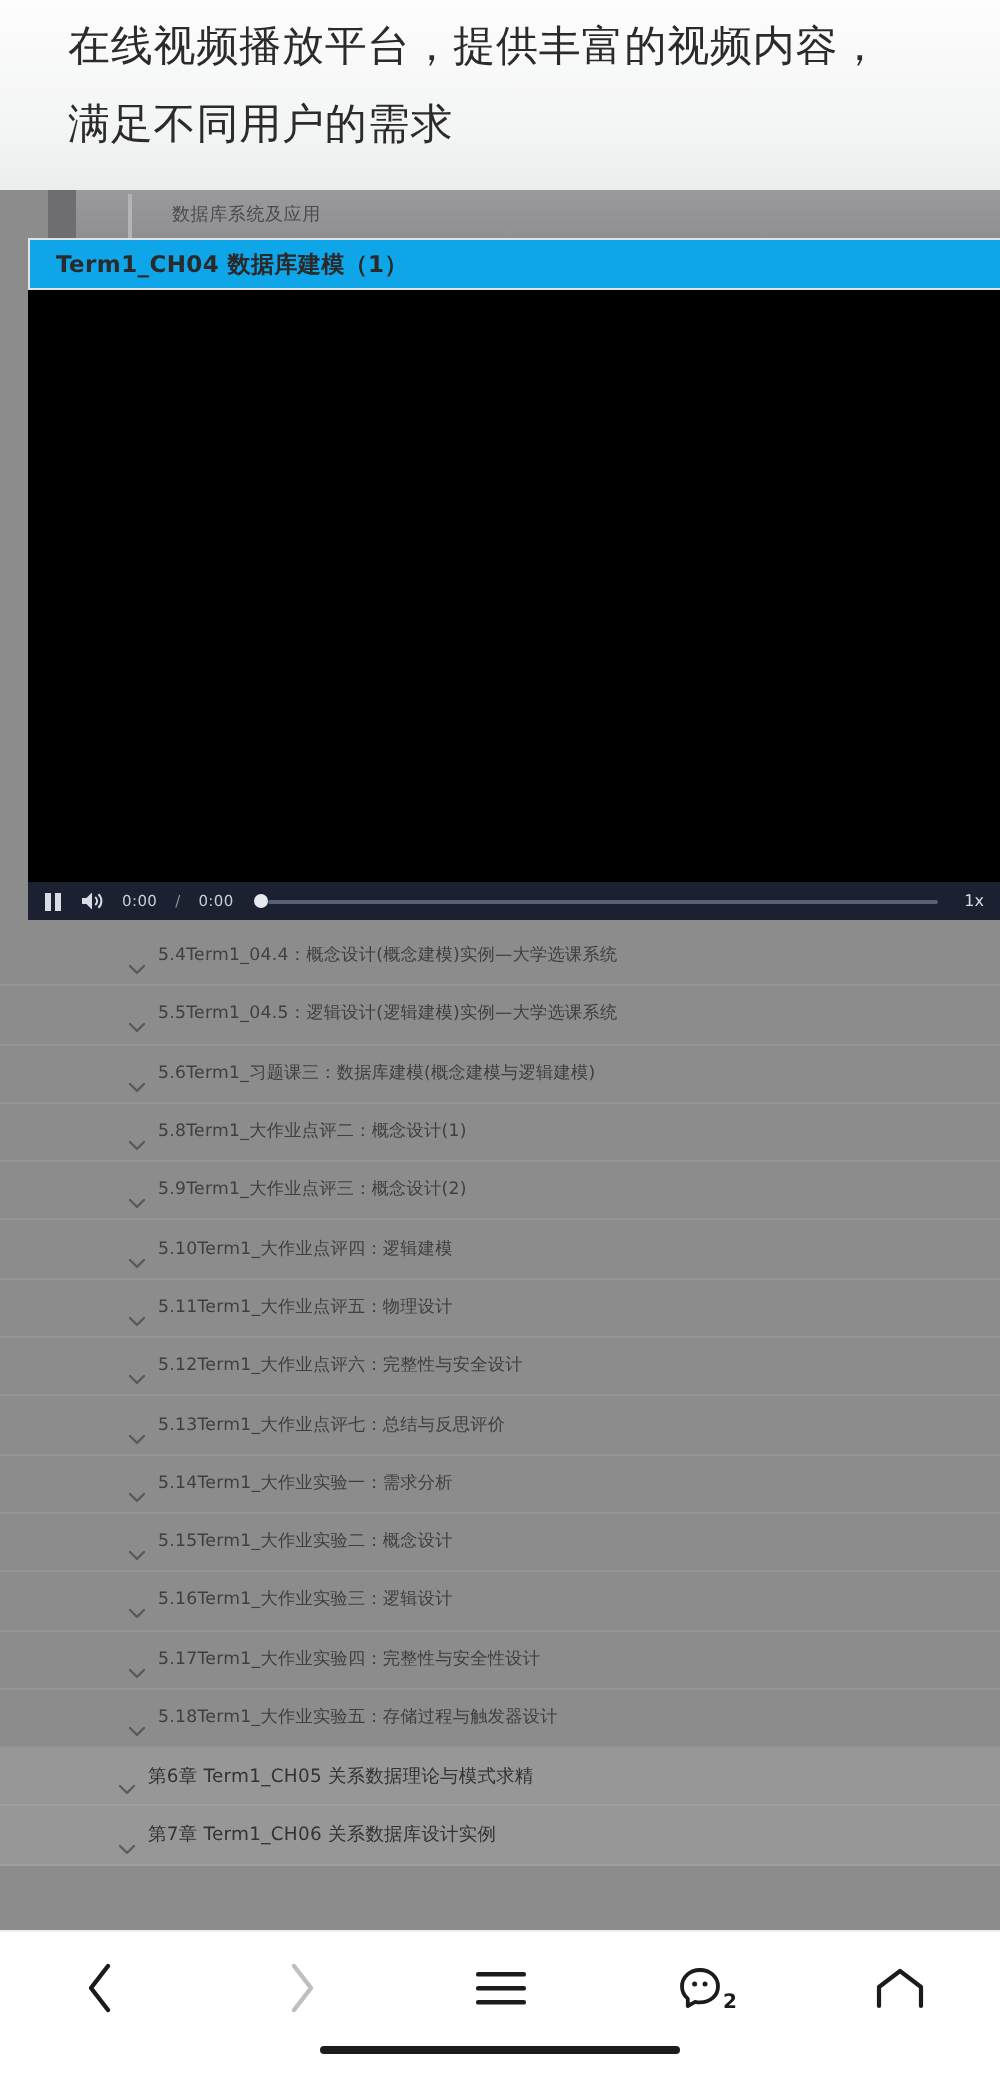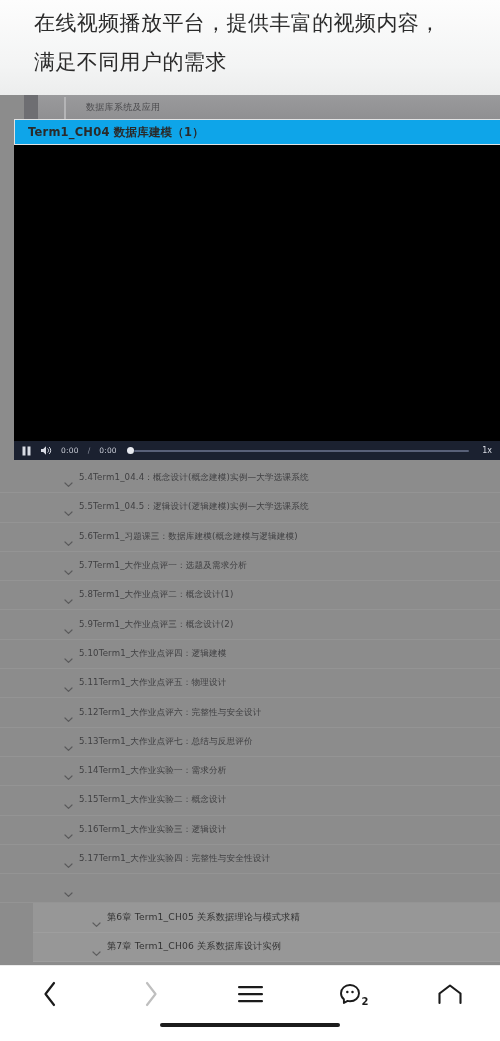--- a/index.html
+++ b/index.html
@@ -117,21 +117,21 @@
     position:absolute; left:64px; top:50%; margin-top:-4px;
     width:9px; height:9px; opacity:.65;
   }
   .row .txt {
     font-size:8.6px; color:#3f3f41; letter-spacing:.15px;
     white-space:nowrap; overflow:hidden; text-overflow:ellipsis;
     max-width:400px;
   }
   .row.chapter {
     background:rgba(255,255,255,.10);
-    padding-left:74px; height:29.3px;margin-left:33px;
+    padding-left:74px; height:29.3px;
   }
   .row.chapter .chev { left:59px; }
   .row.chapter .txt { font-size:9.2px; color:#333; }
 
   
   .navbar {
     position:absolute; left:0; top:965px; width:500px; height:76px;
     background:#ffffff; border-top:1px solid #ededed;
   }
   .nav-items {
@@ -220,26 +220,20 @@
         <div class="row">
           <span class="chev"><svg width="9" height="9" viewBox="0 0 9 9">
               <path d="M1 3 L4.5 6.4 L8 3" fill="none" stroke="#3f3f41" stroke-width="1.2" stroke-linecap="round" stroke-linejoin="round"></path>
             </svg></span>
           <span class="txt">5.6Term1_习题课三：数据库建模(概念建模与逻辑建模)</span>
         </div>
         <div class="row">
           <span class="chev"><svg width="9" height="9" viewBox="0 0 9 9">
               <path d="M1 3 L4.5 6.4 L8 3" fill="none" stroke="#3f3f41" stroke-width="1.2" stroke-linecap="round" stroke-linejoin="round"></path>
             </svg></span>
-          <span class="txt">5.7Term1_大作业点评一：选题及需求分析</span>
-        </div>
-        <div class="row">
-          <span class="chev"><svg width="9" height="9" viewBox="0 0 9 9">
-              <path d="M1 3 L4.5 6.4 L8 3" fill="none" stroke="#3f3f41" stroke-width="1.2" stroke-linecap="round" stroke-linejoin="round"></path>
-            </svg></span>
           <span class="txt">5.8Term1_大作业点评二：概念设计(1)</span>
         </div>
         <div class="row">
           <span class="chev"><svg width="9" height="9" viewBox="0 0 9 9">
               <path d="M1 3 L4.5 6.4 L8 3" fill="none" stroke="#3f3f41" stroke-width="1.2" stroke-linecap="round" stroke-linejoin="round"></path>
             </svg></span>
           <span class="txt">5.9Term1_大作业点评三：概念设计(2)</span>
         </div>
         <div class="row">
           <span class="chev"><svg width="9" height="9" viewBox="0 0 9 9">
@@ -286,20 +280,21 @@
         <div class="row">
           <span class="chev"><svg width="9" height="9" viewBox="0 0 9 9">
               <path d="M1 3 L4.5 6.4 L8 3" fill="none" stroke="#3f3f41" stroke-width="1.2" stroke-linecap="round" stroke-linejoin="round"></path>
             </svg></span>
           <span class="txt">5.17Term1_大作业实验四：完整性与安全性设计</span>
         </div>
         <div class="row">
           <span class="chev"><svg width="9" height="9" viewBox="0 0 9 9">
               <path d="M1 3 L4.5 6.4 L8 3" fill="none" stroke="#3f3f41" stroke-width="1.2" stroke-linecap="round" stroke-linejoin="round"></path>
             </svg></span>
+          <span class="txt">5.18Term1_大作业实验五：存储过程与触发器设计</span>
         </div>
         <div class="row chapter">
           <span class="chev"><svg width="9" height="9" viewBox="0 0 9 9">
               <path d="M1 3 L4.5 6.4 L8 3" fill="none" stroke="#3f3f41" stroke-width="1.2" stroke-linecap="round" stroke-linejoin="round"></path>
             </svg></span>
           <span class="txt">第6章 Term1_CH05 关系数据理论与模式求精</span>
         </div>
         <div class="row chapter">
           <span class="chev"><svg width="9" height="9" viewBox="0 0 9 9">
               <path d="M1 3 L4.5 6.4 L8 3" fill="none" stroke="#3f3f41" stroke-width="1.2" stroke-linecap="round" stroke-linejoin="round"></path>

